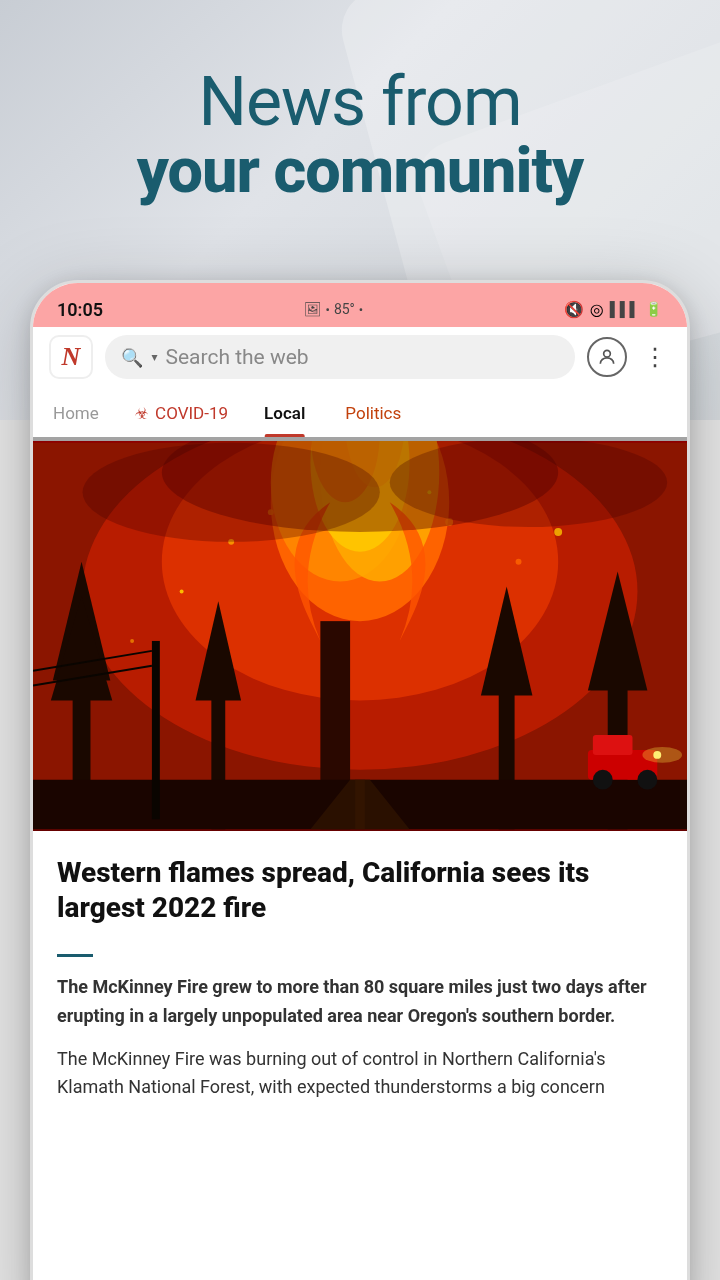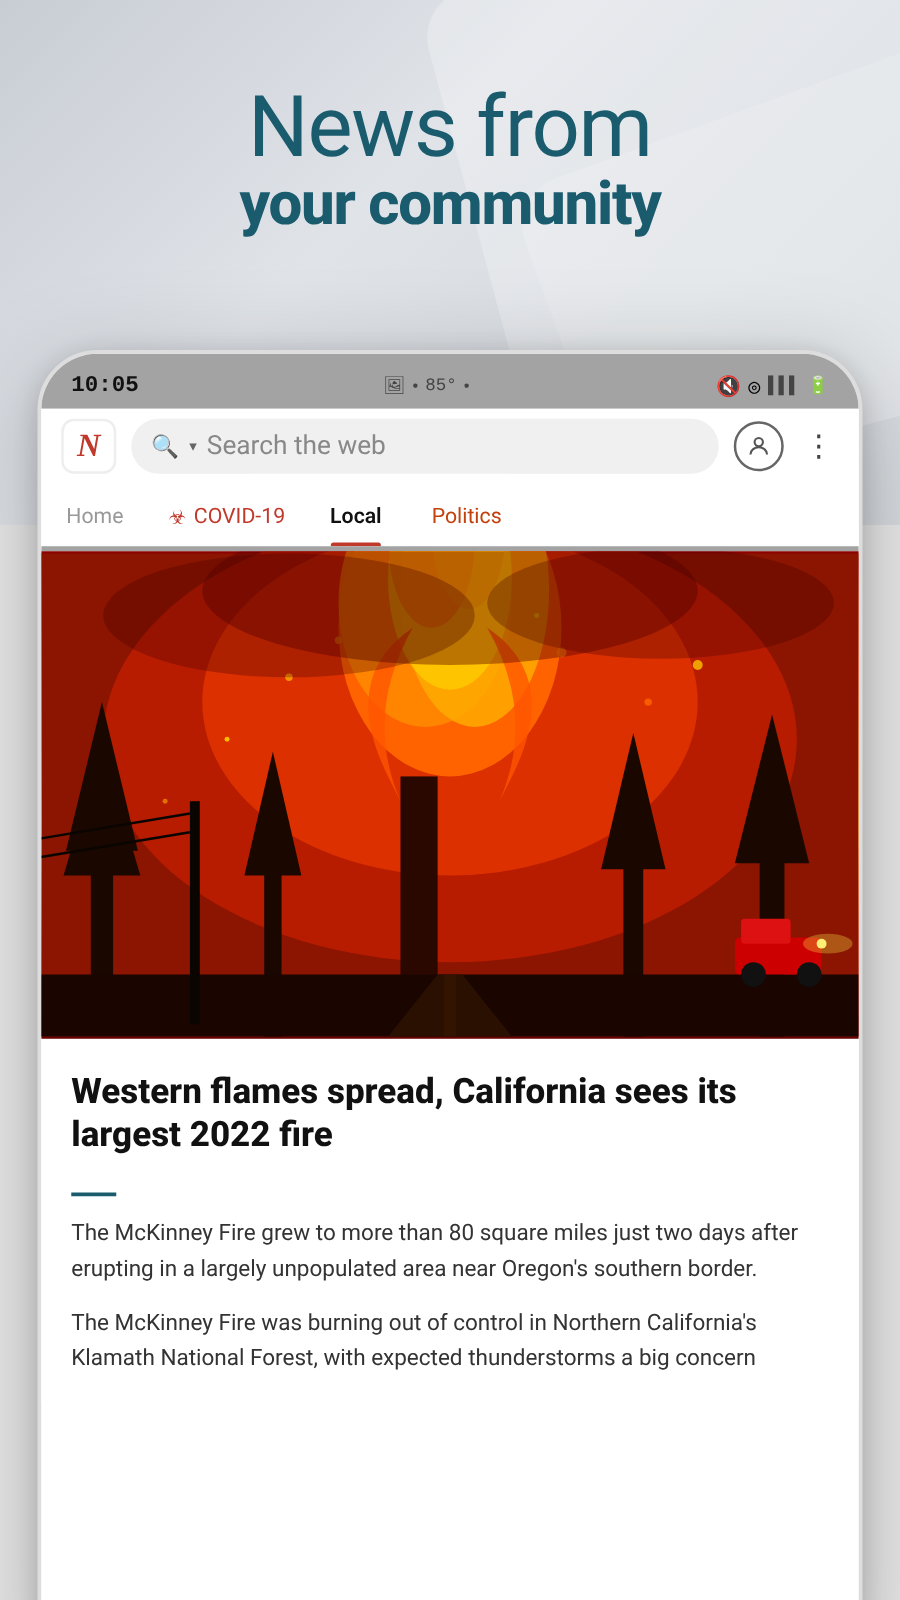--- a/index.html
+++ b/index.html
@@ -57,21 +57,21 @@
 
     .headline-top {
       font-size: 68px;
       font-weight: 400;
       color: #1a5c6e;
       line-height: 1.05;
       letter-spacing: -1px;
     }
 
     .headline-bottom {
-      font-size: 48px;
+      font-size: 63px;
       font-weight: 800;
       color: #1a5c6e;
       line-height: 1.05;
       letter-spacing: -1px;
     }
 
     
     .phone-mockup {
       position: absolute;
       top: 280px;
@@ -86,23 +86,22 @@
       border: 3px solid #ddd;
       z-index: 10;
     }
 
     
     .status-bar {
       display: flex;
       align-items: center;
       justify-content: space-between;
       padding: 14px 24px 6px;
-      background: #a3a3a3;
+      background: #fca5a5;
       height: 44px;
-      font-family: Liberation Mono, monospace;
     }
 
     .status-time {
       font-size: 18px;
       font-weight: 600;
       color: #111;
     }
 
     .status-icons {
       display: flex;
@@ -263,20 +262,21 @@
       height: 3px;
       background: #1a5c6e;
       margin-bottom: 16px;
     }
 
     .article-body {
       font-size: 18px;
       color: #333;
       line-height: 1.6;
       margin-bottom: 14px;
+      font-weight: bold;
     }
 
     .article-body2 {
       font-size: 18px;
       color: #333;
       line-height: 1.6;
     }
   </style>
 </head>
 <body>

